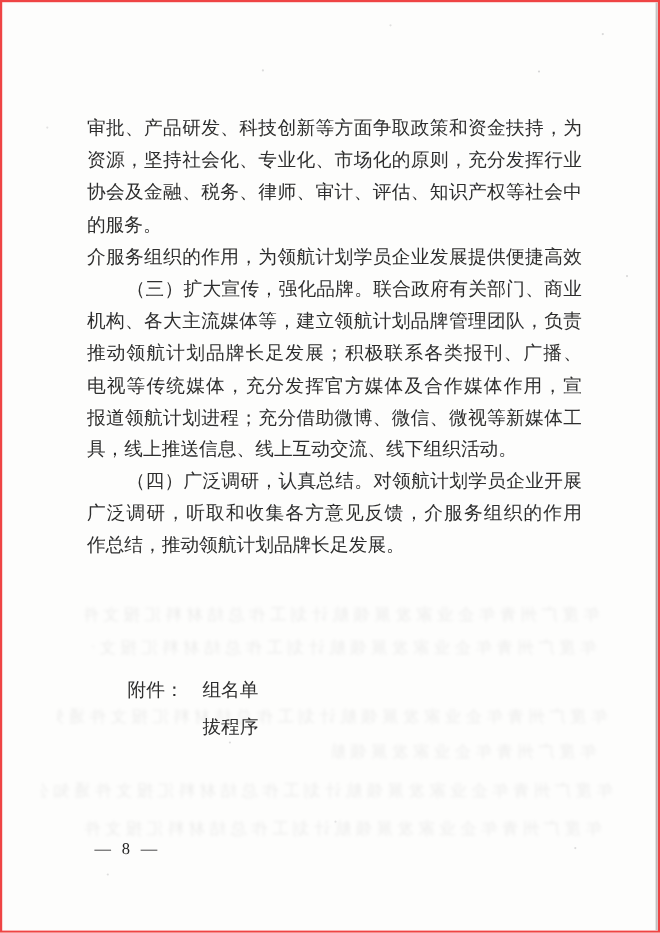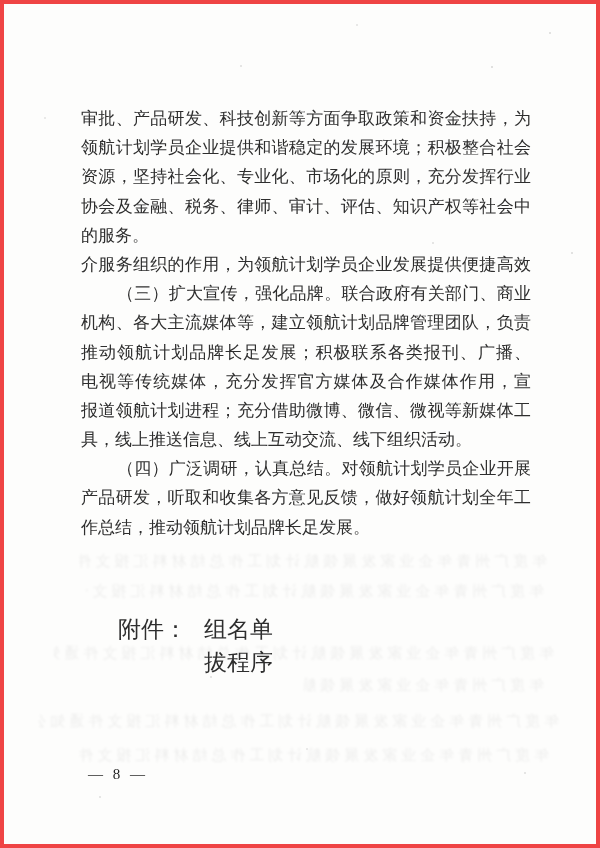--- a/index.html
+++ b/index.html
@@ -6,21 +6,21 @@
   body{
     width:600px;height:848px;
     background:#ffffff;
     font-family:"Liberation Serif","DejaVu Serif",serif;
   }
   .page{
     position:relative;
     width:600px;height:848px;
     box-sizing:border-box;
     background:#fdfdfc;
-    border:4px solid #ef4444;
+    border:2px solid #ef4444;
     overflow:hidden;
     color:#2e2e2e;
   }
   
   .edge-line{
     position:absolute;left:594px;top:0;width:2px;height:848px;
     background:linear-gradient(#c6c6c6,#9f9f9f 25%,#aaaaaa 70%,#c2c2c2);
   }
   
   .speckles{
@@ -44,21 +44,21 @@
     font-size:17px;line-height:29.2px;
   }
   .line{white-space:nowrap;overflow:visible;}
   .line.fill{text-align:justify;text-align-last:justify;white-space:normal;
     overflow:hidden;height:29.2px;}
   .line.indent{padding-left:36px;}
   .line b{font-weight:normal;}
   
   .attachment{
     position:absolute;left:114px;top:610px;
-    font-size:23px;line-height:32.6px;
+    font-size:17px;line-height:32.6px;
     display:flex;align-items:flex-start;
   }
   .att-label{white-space:nowrap;}
   .att-items{margin-left:2px;}
   .att-line{white-space:nowrap;}
   .att-cont{padding-left:15px;text-align:right;}
   
   .page-number{
     position:absolute;left:84px;top:762px;
     font-size:15px;letter-spacing:3px;color:#262626;
@@ -75,33 +75,32 @@
   <div class="bleed" style="left:300px;top:672px;width:240px">年度广州青年企业家发展领航计划工作总结材料汇报文件通知公告安排部署情况报告</div>
   <div class="bleed" style="left:35px;top:708px;width:520px">年度广州青年企业家发展领航计划工作总结材料汇报文件通知公告安排部署情况报告</div>
   <div class="bleed" style="left:75px;top:742px;width:470px">年度广州青年企业家发展领航计划工作总结材料汇报文件通知公告安排部署情况报告</div>
 
   <div class="speckles"></div>
 
   <div class="edge-line"></div>
 
   <main class="body-text" id="bodyText">
       <div class="line fill"><span>审批、产品研发、科技创新等方面争取政策和资金扶持，为</span></div>
-      <div class="line fill"><span>领航计划学员企业提供和谐稳定的发展环境；积极整合社会</span></div>
       <div class="line fill"><span>资源，坚持社会化、专业化、市场化的原则，充分发挥行业</span></div>
       <div class="line fill"><span>协会及金融、税务、律师、审计、评估、知识产权等社会中</span></div>
       <div class="line"><span>的服务。</span></div>
       <div class="line fill"><span>介服务组织的作用，为领航计划学员企业发展提供便捷高效</span></div>
       <div class="line fill indent"><b>（三）扩大宣传，强化品牌。</b><span>联合政府有关部门、商业</span></div>
       <div class="line fill"><span>机构、各大主流媒体等，建立领航计划品牌管理团队，负责</span></div>
       <div class="line fill"><span>推动领航计划品牌长足发展；积极联系各类报刊、广播、</span></div>
       <div class="line fill"><span>电视等传统媒体，充分发挥官方媒体及合作媒体作用，宣传、</span></div>
       <div class="line fill"><span>报道领航计划进程；充分借助微博、微信、微视等新媒体工</span></div>
       <div class="line"><span>具，线上推送信息、线上互动交流、线下组织活动。</span></div>
       <div class="line fill indent"><b>（四）广泛调研，认真总结。</b><span>对领航计划学员企业开展</span></div>
-      <div class="line fill"><span>产品研发，听取和收集各方意见反馈，做好领航计划全年工</span></div>
+      <div class="line fill"><span>广泛调研，听取和收集各方意见反馈，介服务组织的作用</span></div>
       <div class="line"><span>作总结，推动领航计划品牌长足发展。</span></div>
     </main>
 
   <section class="attachment">
     <span class="att-label">附件：</span>
     <div class="att-items">
       <div class="att-line att-cont">组名单</div>
       <div class="att-line att-cont">拔程序</div>
     </div>
   </section>

